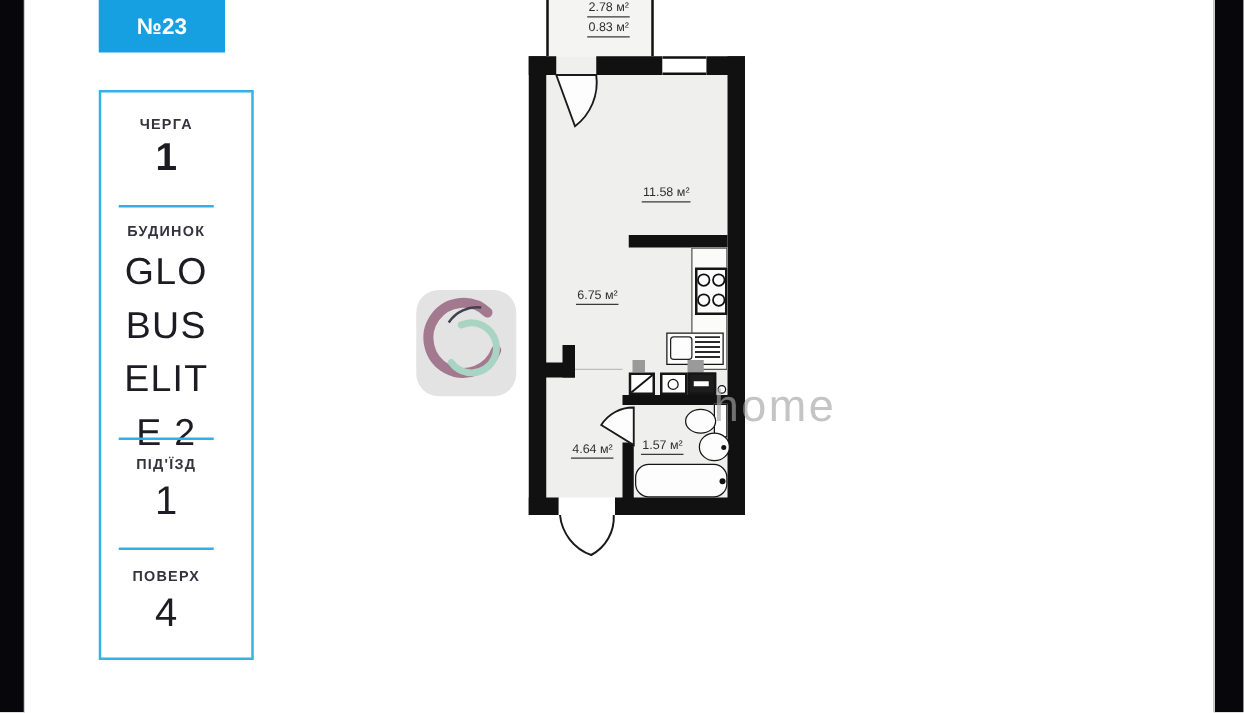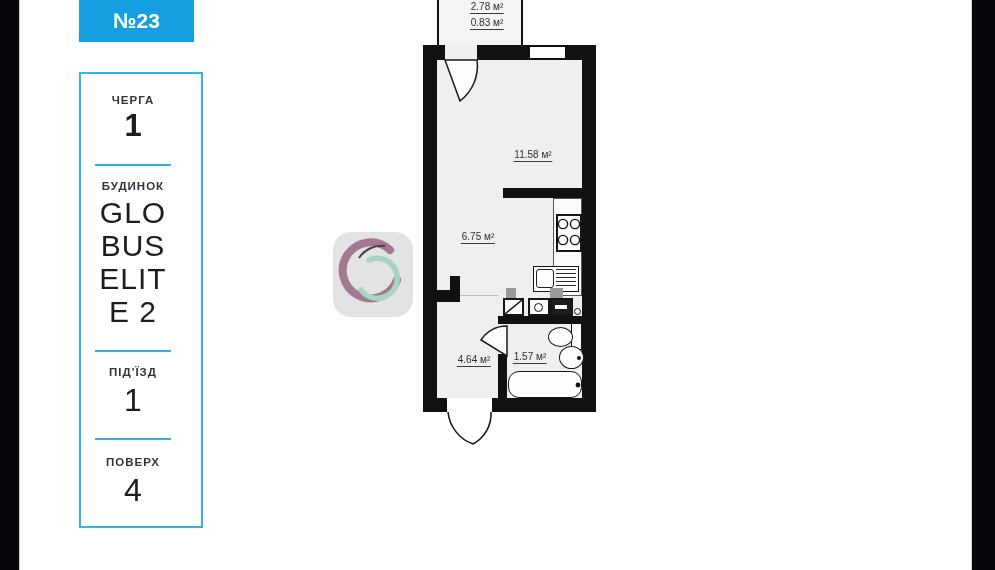--- a/index.html
+++ b/index.html
@@ -4,32 +4,32 @@
 <style>
   html,body{margin:0;padding:0;background:#fff;}
   #page{position:relative;width:995px;height:570px;background:#ffffff;overflow:hidden;
         font-family:"Liberation Sans","DejaVu Sans",sans-serif;}
   
   .side-bar{position:absolute;top:0;height:570px;background:#06060b;}
   .side-bar.left{left:0;width:19px;border-right:1px solid #cfcfcf;}
   .side-bar.right{right:0;width:23px;border-left:1px solid #cfcfcf;}
 
   
-  .badge{position:absolute;left:79px;top:0;width:115px;height:42px;background:#17a0e1;
-         color:#fff;font-weight:bold;font-size:21px;display:flex;align-items:center;justify-content:center;}
+  .badge{position:absolute;left:79px;top:0;width:101px;height:42px;background:#17a0e1;
+         color:#fff;font-weight:bold;font-size:18px;display:flex;align-items:center;justify-content:center;}
 
   
   .panel{position:absolute;left:79px;top:72px;width:124px;height:456px;background:#fff;
          border:2px solid #35b2e6;box-sizing:border-box;}
   .p-label{position:absolute;left:0;width:104px;text-align:center;font-size:11.5px;
            letter-spacing:1px;color:#33333d;font-weight:600;}
   .p-value{position:absolute;left:0;width:104px;text-align:center;color:#1c1c22;}
   .p-div{position:absolute;left:14px;width:76px;height:2px;background:#2fb0e6;}
   .v-queue{top:34px;font-size:31px;font-weight:bold;}
-  .v-building{top:122px;left:13px;width:78px;font-size:30px;line-height:33px;letter-spacing:1px;
+  .v-building{top:122px;left:13px;width:78px;font-size:30px;line-height:43px;letter-spacing:1px;
               word-break:break-all;font-weight:400;}
   .v-entrance{top:308px;font-size:32px;font-weight:400;}
   .v-floor{top:398px;font-size:32px;font-weight:400;}
 
   
   .plan{position:absolute;left:420px;top:0;width:180px;height:450px;}
   .plan *{box-sizing:border-box;}
   .abs{position:absolute;}
   .wall{position:absolute;background:#111;z-index:2;}
   .fill{position:absolute;z-index:1;}
@@ -143,14 +143,15 @@
     <div class="area-label" style="left:110px;top:351px;"><span>1.57 м²</span></div>
   </div>
 
   <div class="wm-tile">
     <svg width="80" height="85" viewBox="0 0 80 85">
       <path d="M57,18 A28,28 0 1 0 64,48" fill="none" stroke="#a2798e" stroke-width="8" stroke-linecap="round"></path>
       <path d="M28,58 A20,20 0 1 0 36,28" fill="none" stroke="#a9d4c4" stroke-width="5.5" stroke-linecap="round"></path>
       <path d="M26,26 A27,27 0 0 1 52,14" fill="none" stroke="#41414f" stroke-width="2"></path>
     </svg>
   </div>
+  <div class="wm-sub">home</div>
 
 </div>
 
 </body></html>

